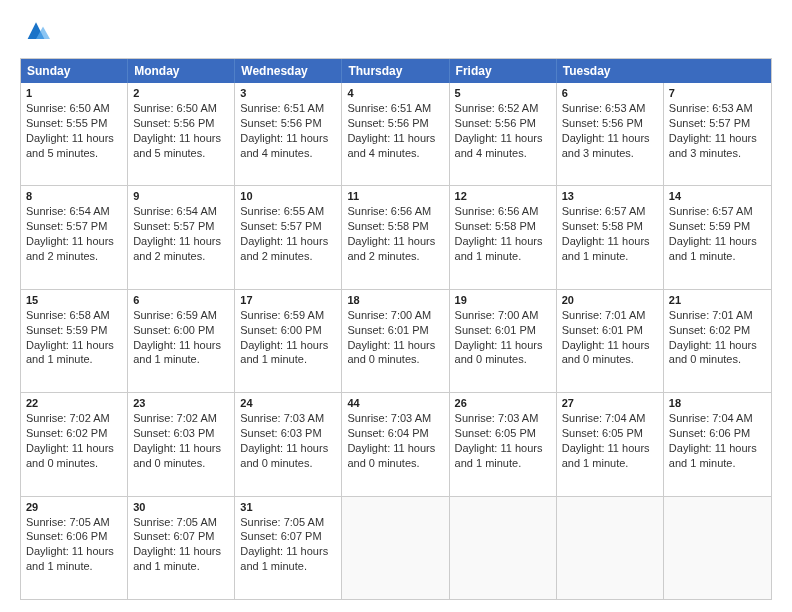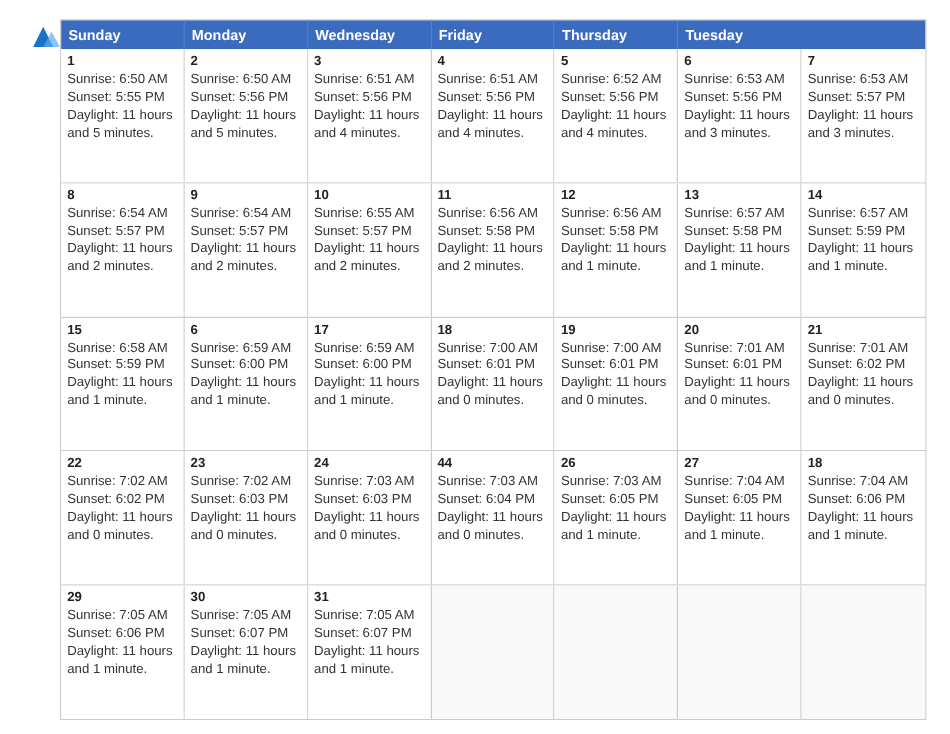--- a/index.html
+++ b/index.html
@@ -8,21 +8,21 @@
       background: #fff;
       width: 792px;
       height: 612px;
       overflow: hidden;
     }
     .page {
       width: 792px;
       height: 612px;
       padding: 16px 20px 12px 20px;
       display: flex;
-      flex-direction: row;
+      flex-direction: column;
     }
     .header {
       display: flex;
       justify-content: space-between;
       align-items: flex-start;
       margin-bottom: 10px;
     }
     .logo {
       display: flex;
       align-items: center;
@@ -127,22 +127,22 @@
       <div class="month-title"></div>
       <div class="location-title"></div>
     </div>
   </div>
 
   <div class="calendar">
     <div class="cal-header">
     <div class="cal-header-cell">Sunday</div>
         <div class="cal-header-cell">Monday</div>
         <div class="cal-header-cell">Wednesday</div>
+        <div class="cal-header-cell">Thursday</div>
         <div class="cal-header-cell">Friday</div>
-        <div class="cal-header-cell">Thursday</div>
         <div class="cal-header-cell">Tuesday</div>
       </div>
     <div class="cal-body">
     <div class="cal-row">
           <div class="cal-cell">
             <div class="day-num">1</div>
             <div class="cell-text">Sunrise: 6:50 AM<br>Sunset: 5:55 PM<br>Daylight: 11 hours<br>and 5 minutes.</div>
           </div>
           <div class="cal-cell">
             <div class="day-num">2</div>

